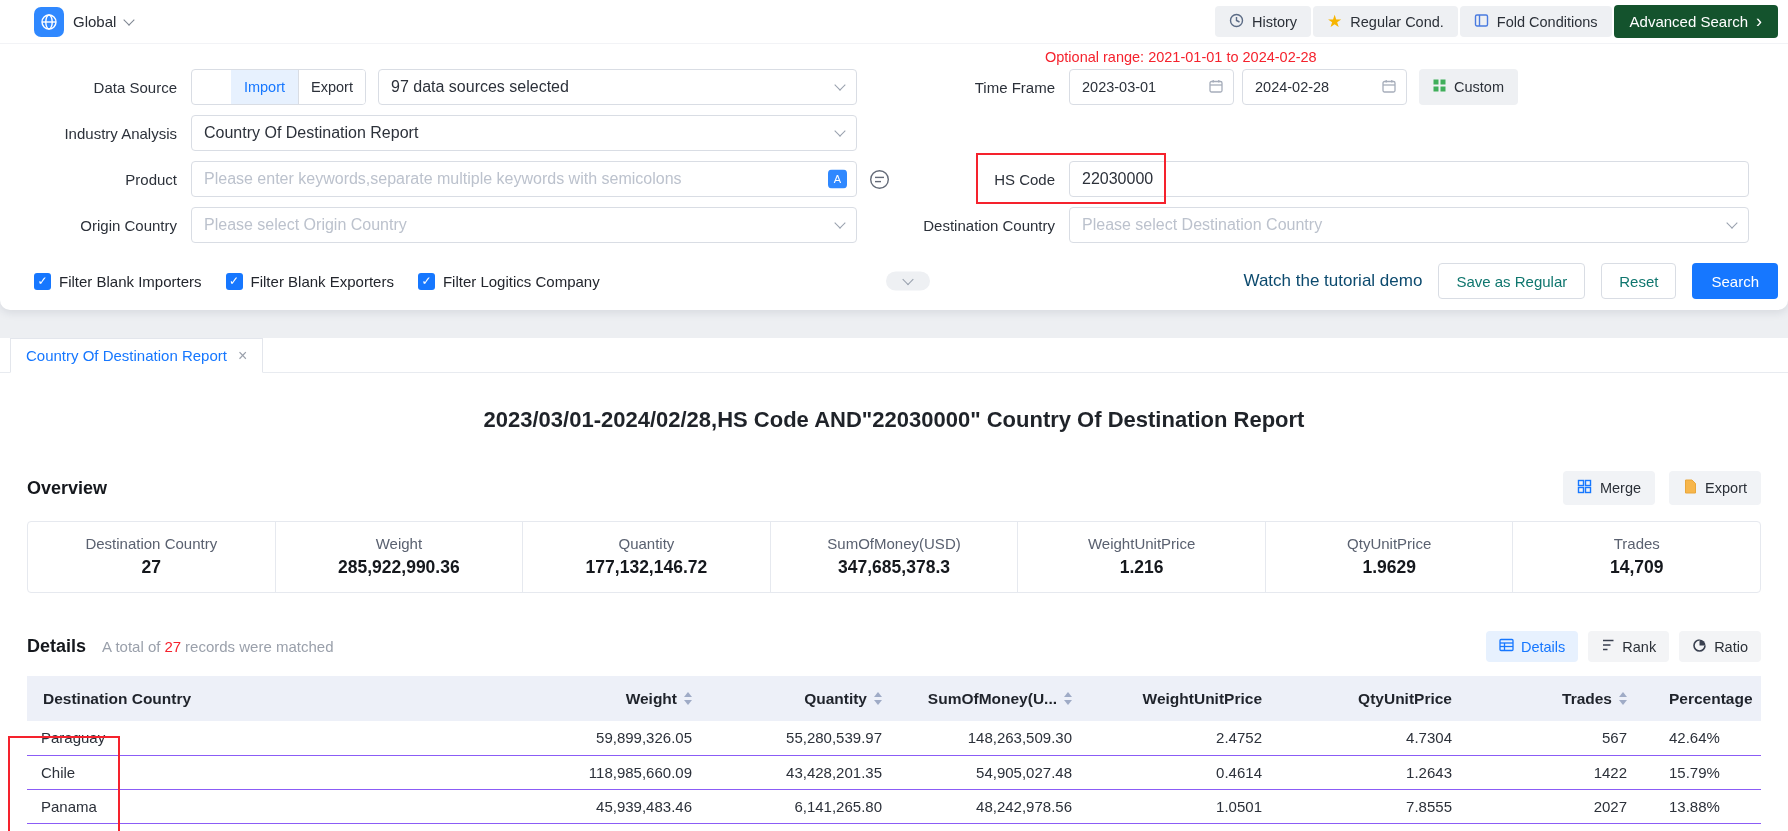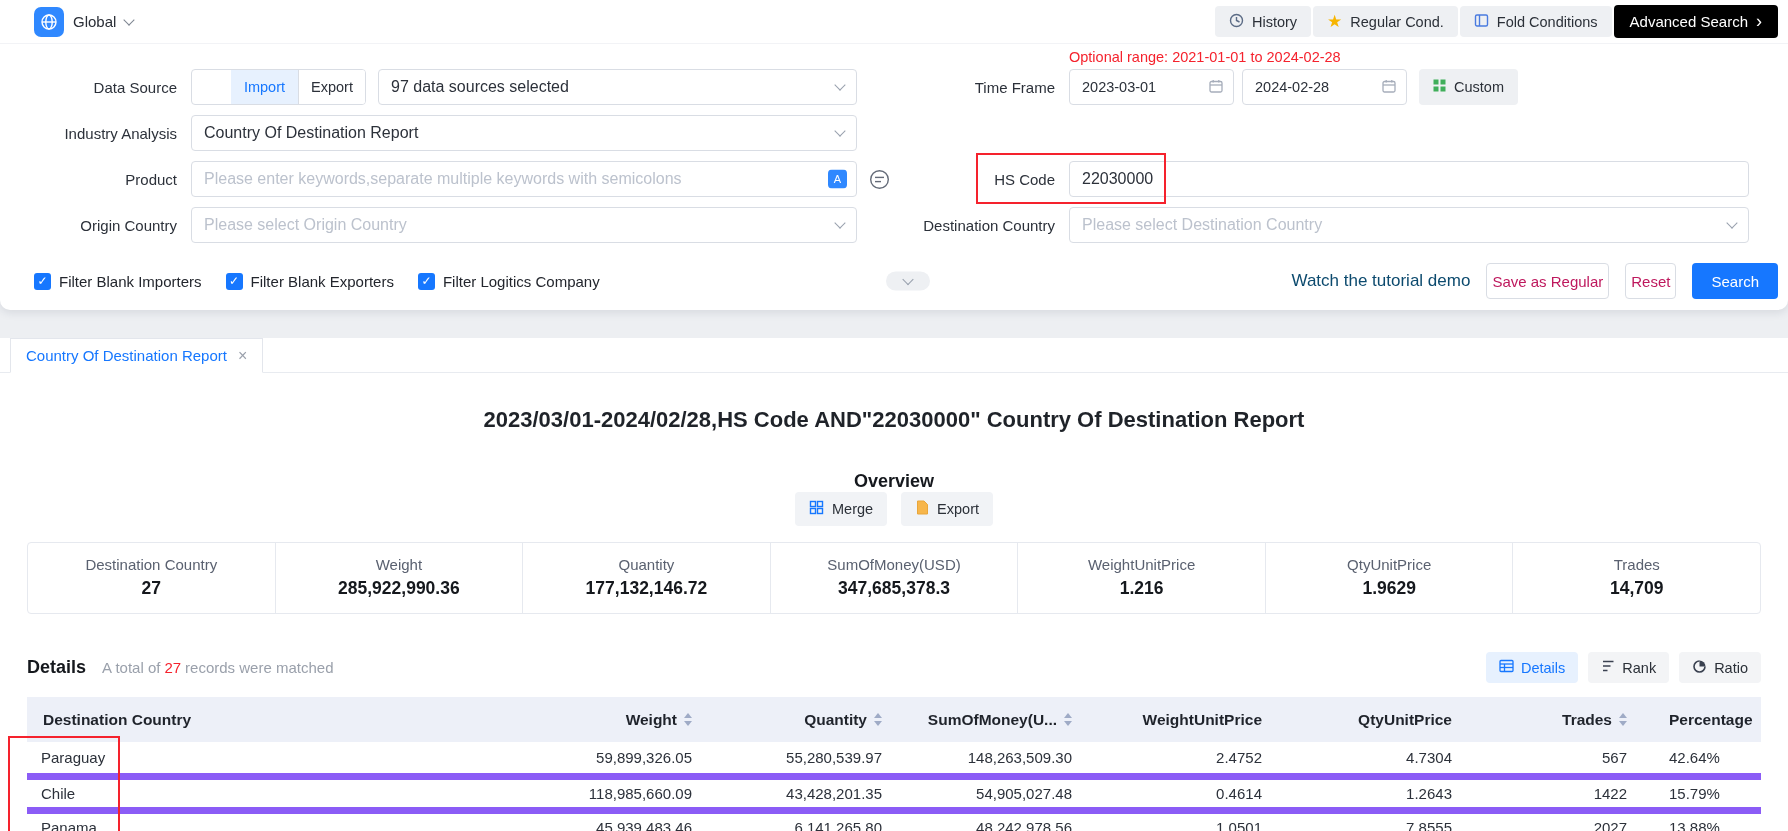--- a/index.html
+++ b/index.html
@@ -9,27 +9,27 @@
 
   
   .top-section { background:#fff; border-radius:0 0 10px 10px; box-shadow:0 3px 8px rgba(25,40,70,.10); position:relative; padding-bottom:10px; }
   .topbar { height:44px; display:flex; align-items:center; justify-content:space-between; padding:0 10px 0 34px; border-bottom:1px solid #f2f3f6; }
   .brand { display:flex; align-items:center; gap:9px; cursor:pointer; }
   .brand-icon { width:30px; height:30px; border-radius:7px; background:#2f88ff; display:flex; align-items:center; justify-content:center; }
   .brand-label { font-size:15px; color:#2a2e36; }
   .chev-down { width:8px; height:8px; border-right:1.6px solid #7d8590; border-bottom:1.6px solid #7d8590; transform:rotate(45deg); display:inline-block; margin-top:-4px; }
   .topbar-actions { display:flex; align-items:center; gap:2px; }
   .tb-btn { display:flex; align-items:center; gap:8px; height:31px; padding:0 14px; background:#eef0f3; border:none; border-radius:4px; font-size:14.5px; color:#2b3038; font-family:inherit; cursor:pointer; }
-  .tb-btn.primary { background:#000000; color:#fff; height:33px; font-size:15px; padding:0 16px; }
+  .tb-btn.primary { background:#14532d; color:#fff; height:33px; font-size:15px; padding:0 16px; }
   .star { color:#f7b500; font-size:17px; line-height:1; }
   .chev-right { font-size:18px; line-height:1; margin-top:-2px; }
 
   
   .form-area { position:relative; padding-top:20px; }
-  .optional-range { position:absolute; top:5px; left:1069px; color:#f5222d; font-size:14.5px; }
+  .optional-range { position:absolute; top:5px; left:1045px; color:#f5222d; font-size:14.5px; }
   .form-row { display:flex; align-items:center; height:46px; position:relative; }
   .form-row.filters { height:38px; margin-top:14px; }
   .lbl-left { width:177px; text-align:right; font-size:15px; color:#2c313a; flex:none; }
   .ctrl-left { width:666px; margin-left:14px; display:flex; align-items:center; flex:none; }
   .lbl-right { flex:1; text-align:right; font-size:15px; color:#2c313a; }
   .ctrl-right { width:680px; margin-left:14px; margin-right:39px; display:flex; align-items:center; flex:none; }
   .input, .select { height:36px; border:1px solid #d9dde4; border-radius:4px; background:#fff; font-size:16px; display:flex; align-items:center; padding:0 12px; color:#2c313a; position:relative; }
   input.input { font-family:inherit; outline:none; }
   input.input::placeholder { color:#bcc2cd; }
   .select { justify-content:space-between; cursor:pointer; }
@@ -48,31 +48,31 @@
   .custom-btn { margin-left:12px; height:36px; padding:0 14px; background:#eef0f3; border:none; border-radius:4px; display:flex; align-items:center; gap:8px; font-size:14.5px; color:#2b3038; font-family:inherit; cursor:pointer; }
   .filters { padding-left:34px; }
   .cb-item { display:flex; align-items:center; gap:8px; cursor:pointer; }
   .cb-item + .cb-item { margin-left:24px; }
   .cb { width:17px; height:17px; background:#1677ff; border-radius:3px; display:flex; align-items:center; justify-content:center; color:#fff; font-size:12px; line-height:1; flex:none; }
   .cb-label { font-size:15px; color:#23262d; }
   .collapse-pill { position:absolute; left:886px; top:50%; transform:translateY(-50%); width:44px; height:19px; background:#eef0f3; border-radius:10px; display:flex; align-items:center; justify-content:center; cursor:pointer; }
   .collapse-pill .sel-chev { margin-top:-3px; }
   .filters-right { margin-left:auto; display:flex; align-items:center; gap:16px; padding-right:10px; }
   .link { color:#0c4a6e; font-size:17px; cursor:pointer; }
-  .btn-outline { height:36px; padding:0 5px; background:#fff; border:1px solid #d9dde4; border-radius:4px; font-size:15px; color:#be185d; font-family:inherit; cursor:pointer; }
+  .btn-outline { height:36px; padding:0 17px; background:#fff; border:1px solid #d9dde4; border-radius:4px; font-size:15px; color:#0f766e; font-family:inherit; cursor:pointer; }
   .btn-primary { height:36px; padding:0 19px; background:#1677ff; border:none; border-radius:4px; font-size:15px; color:#fff; font-family:inherit; cursor:pointer; }
 
   
   .lower { background:#fff; margin-top:28px; min-height:493px; }
   .tabs { display:flex; align-items:flex-end; height:35px; border-bottom:1px solid #e8ebf0; padding-left:10px; background:#fff; }
   .tab { height:35px; display:flex; align-items:center; gap:11px; padding:0 15px; background:#fff; border:1px solid #e3e6ec; border-bottom:1px solid #fff; margin-bottom:-1px; color:#1677ff; font-size:15px; cursor:pointer; }
   .tab-close { color:#9aa0ab; font-size:16px; cursor:pointer; }
   .content { padding:0 27px; }
   .report-title { margin-top:34px; text-align:center; font-size:22px; font-weight:bold; color:#1f2329; }
-  .overview-row { margin-top:38px; display:flex; align-items:center; justify-content:space-between;flex-direction:column; }
+  .overview-row { margin-top:38px; display:flex; align-items:center; justify-content:space-between; }
   .h2 { font-size:18px; font-weight:bold; color:#15181d; }
   .ov-actions { display:flex; align-items:center; gap:14px; }
   .ov-btn { height:34px; padding:0 14px; background:#f1f3f6; border:none; border-radius:4px; display:flex; align-items:center; gap:8px; font-size:14.5px; color:#2b3038; font-family:inherit; cursor:pointer; }
   .stats-card { margin-top:16px; border:1px solid #e6e9ef; border-radius:4px; display:flex; background:#fff; }
   .stat { flex:1; text-align:center; padding:13px 0 14px; }
   .stat + .stat { border-left:1px solid #e6e9ef; }
   .stat-label { font-size:15px; color:#5a6170; }
   .stat-value { margin-top:5px; font-size:17.5px; font-weight:bold; color:#15181d; }
   .details-row { margin-top:38px; display:flex; align-items:center; }
   .details-summary { margin-left:16px; font-size:15px; color:#9aa0ab; }
@@ -82,21 +82,21 @@
   .view-btn.active { background:#e7f1fe; color:#1677ff; }
   .data-table { width:100%; border-collapse:collapse; table-layout:fixed; margin-top:14px; }
   .data-table thead th { background:#edf0f8; height:45px; font-size:15.5px; color:#1f232b; font-weight:bold; }
   .th-inner { display:flex; align-items:center; }
   .th-inner.left { justify-content:flex-start; padding-left:16px; }
   .th-inner.right { justify-content:flex-end; padding-right:20px; }
   .th-inner.pleft { justify-content:flex-start; padding-left:22px; }
   .sorter { display:inline-flex; flex-direction:column; margin-left:7px; }
   .c-up { width:0; height:0; border-left:4.5px solid transparent; border-right:4.5px solid transparent; border-bottom:5.5px solid #9fabc6; margin-bottom:2.5px; }
   .c-down { width:0; height:0; border-left:4.5px solid transparent; border-right:4.5px solid transparent; border-top:5.5px solid #9fabc6; }
-  .data-table tbody td { height:34px; border-bottom:7px solid #8b5cf6; font-size:15px; color:#2c313a; }
+  .data-table tbody td { height:34px; border-bottom:1px solid #8b5cf6; font-size:15px; color:#2c313a; }
   td.cell-left { text-align:left; padding-left:14px; }
   td.cell-num { text-align:right; padding-right:20px; }
   td.cell-pct { text-align:left; padding-left:22px; }
 
   
   .annotation { position:absolute; border:2px solid #f5222d; pointer-events:none; z-index:50; }
   .ann-hs { left:976px; top:153px; width:190px; height:51px; }
   .ann-countries { left:8px; top:736px; width:112px; height:100px; }
 </style>
 </head>

